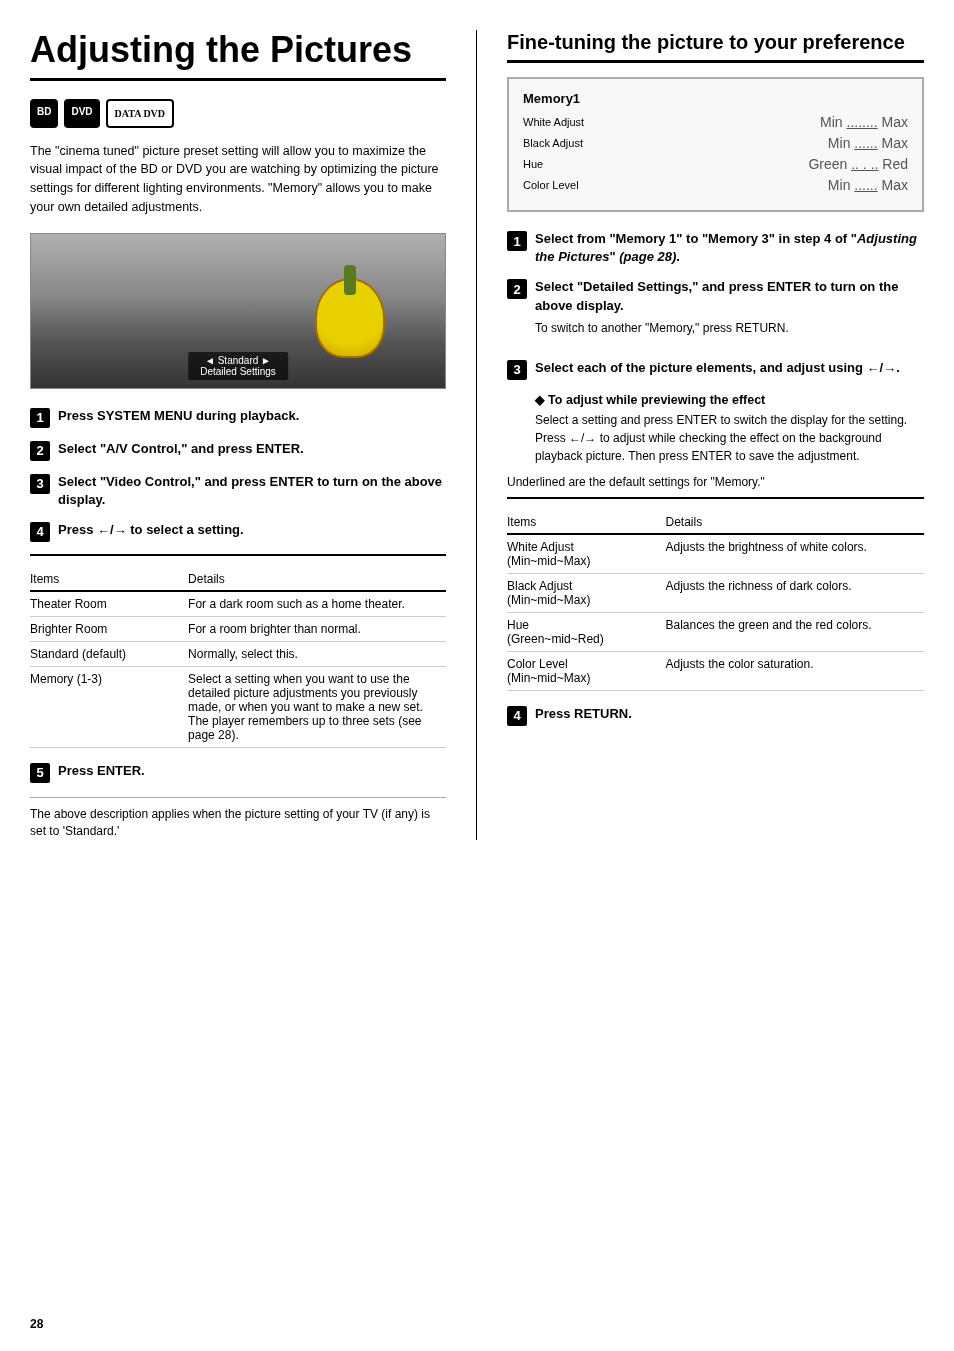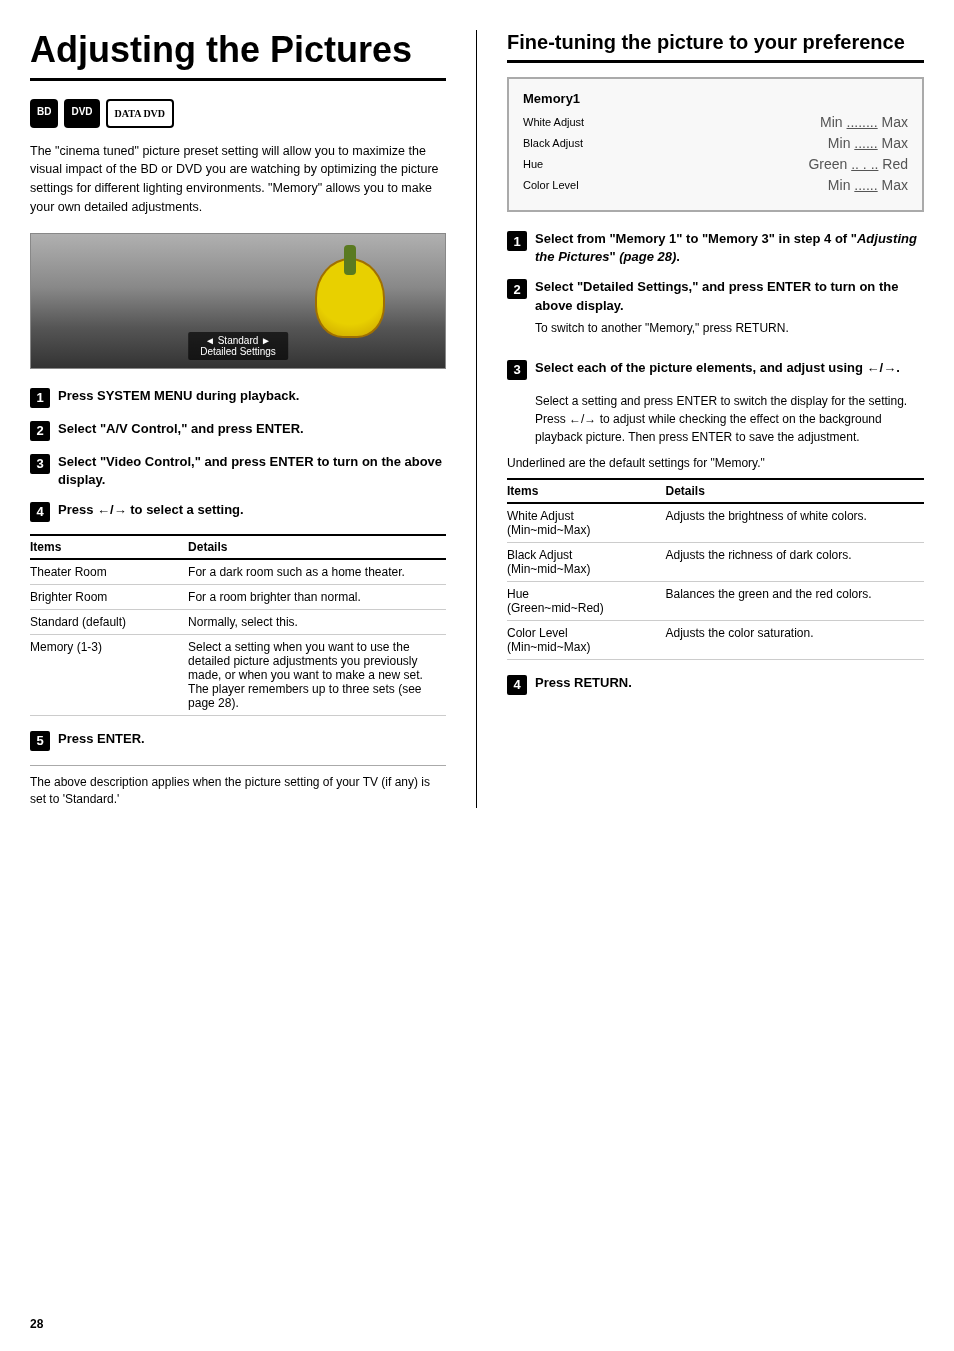--- a/index.html
+++ b/index.html
@@ -54,21 +54,21 @@
       border: 2px solid #000;
       font-family: Liberation Serif, serif;
     }
     .intro-text {
       font-size: 12.5px;
       line-height: 1.5;
       margin-bottom: 16px;
     }
     .screen-image {
       width: 100%;
-      height: 136px;
+      height: 156px;
       background: linear-gradient(180deg, #b0b0b0 0%, #888 40%, #555 70%, #333 100%);
       border: 1px solid #888;
       position: relative;
       margin-bottom: 18px;
       overflow: hidden;
     }
     .screen-image .sunflower {
       position: absolute;
       bottom: 30px;
       right: 60px;
@@ -131,22 +131,22 @@
       font-style: italic;
     }
     table.detail-table {
       width: 100%;
       border-collapse: collapse;
       margin-top: 6px;
       font-size: 12px;
     }
     table.detail-table th {
       text-align: left;
-      font-weight: bold;
-      padding: 4px 6px 4px 0;
+      font-weight: normal;
+      padding: 16px 6px 4px 0;
       border-bottom: 2px solid #000;
       border-top: 2px solid #000;
     }
     table.detail-table td {
       padding: 5px 6px 5px 0;
       vertical-align: top;
       border-bottom: 1px solid #ccc;
     }
     table.detail-table td:first-child {
       width: 38%;
@@ -361,20 +361,21 @@
           <div class="step-sub" style="margin-left:0; margin-top:4px;">To switch to another "Memory," press RETURN.</div>
         </div>
       </div>
 
       <div class="step-block">
         <div class="step-num">3</div>
         <div class="step-text">Select each of the picture elements, and adjust using ←/→.</div>
       </div>
 
       <div class="bullet-block">
+        <div class="bullet-title">To adjust while previewing the effect</div>
         <div class="bullet-text">Select a setting and press ENTER to switch the display for the setting. Press ←/→ to adjust while checking the effect on the background playback picture. Then press ENTER to save the adjustment.</div>
       </div>
 
       <p class="underline-note">Underlined are the default settings for "Memory."</p>
 
       <table class="detail-table">
         <thead>
           <tr>
             <th>Items</th>
             <th>Details</th>

